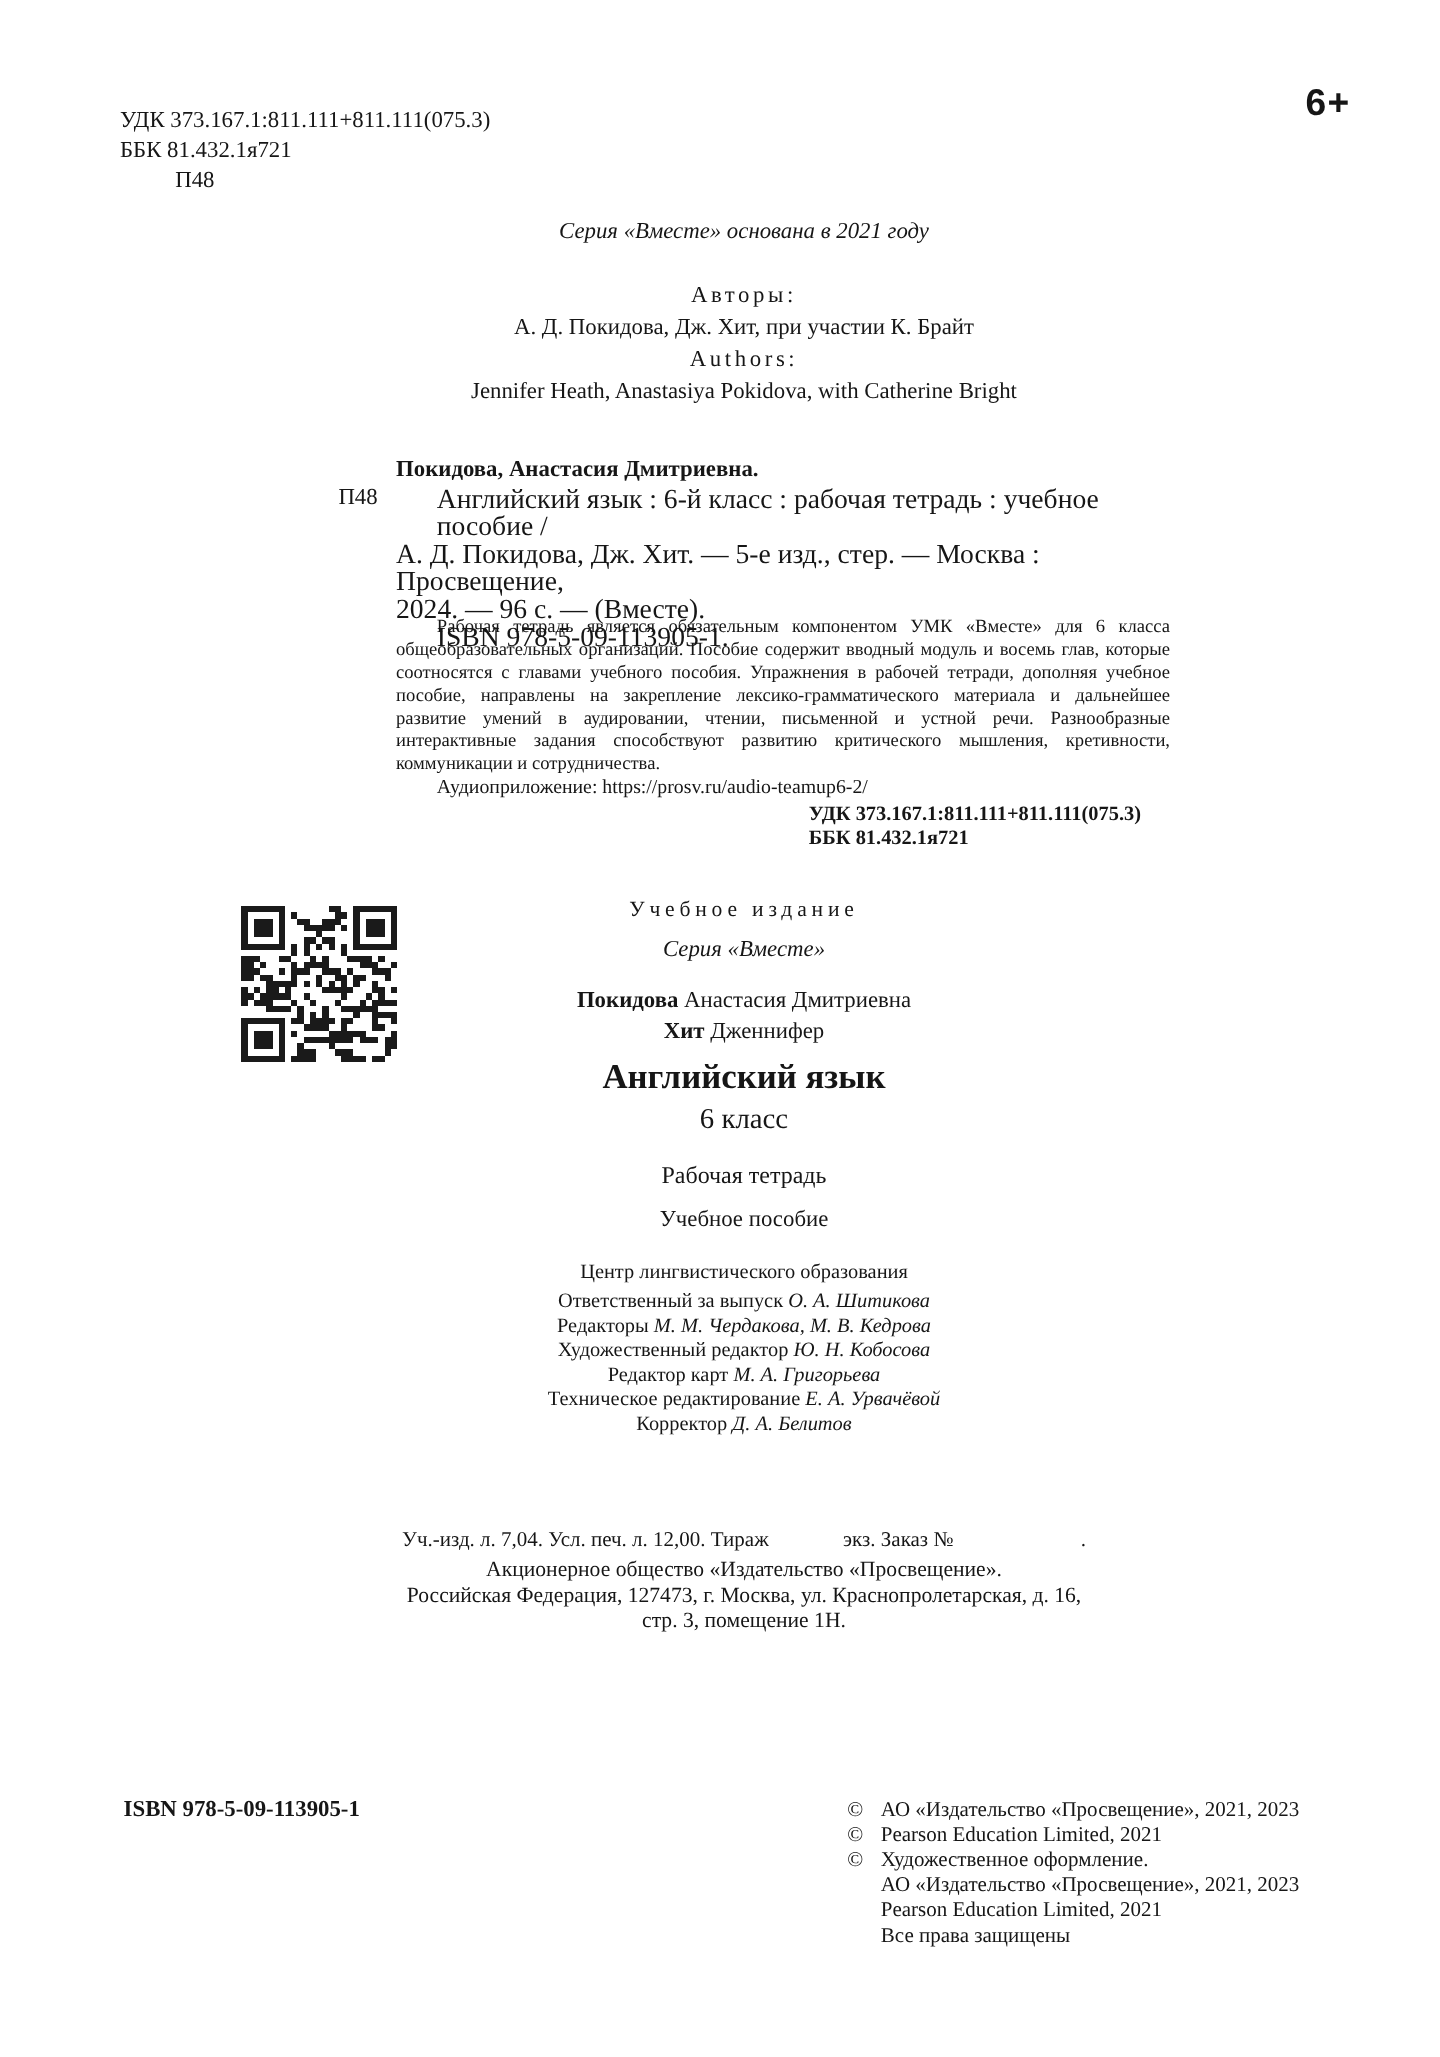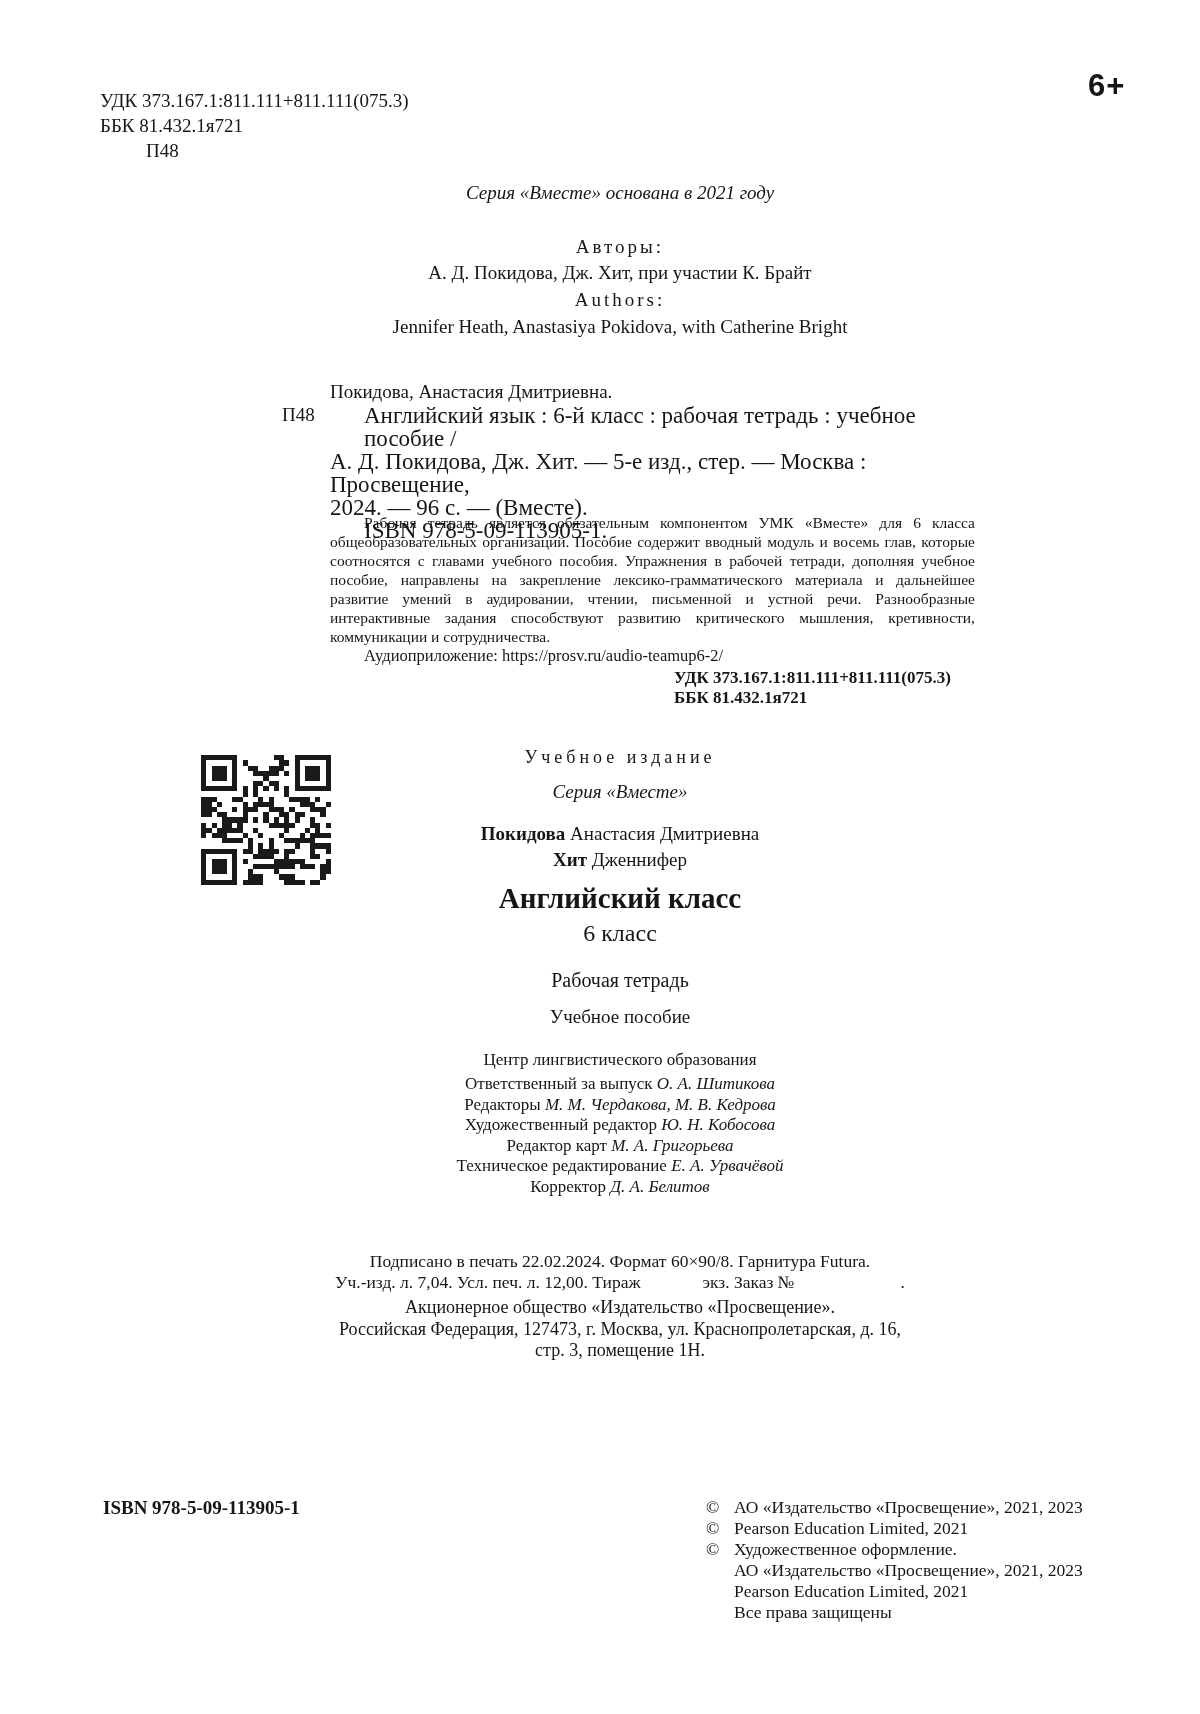--- a/index.html
+++ b/index.html
@@ -17,21 +17,21 @@
   .udk-block{left:100px;top:88px;font-size:19px;line-height:25px;}
   .udk-block .sign{padding-left:46px;}
   .age-badge{left:1088px;top:68px;font-family:"Liberation Sans","DejaVu Sans",sans-serif;font-weight:bold;font-size:31px;letter-spacing:1px;}
   
   .series-note{top:182px;font-style:italic;font-size:19px;}
   .authors-label{top:236px;font-size:19px;letter-spacing:3px;}
   .authors-ru{top:262px;font-size:19px;}
   .authors-en-label{top:289px;font-size:19px;letter-spacing:3px;}
   .authors-en{top:316px;font-size:19px;}
   
-  .card-heading{left:330px;top:381px;font-size:19px;font-weight:normal;}
+  .card-heading{left:330px;top:381px;font-size:19px;font-weight:bold;}
   .card-sign{left:282px;top:404px;font-size:19px;}
   .card-lines{left:330px;top:404px;width:648px;font-size:23px;line-height:23px;}
   .card-lines .ind{padding-left:34px;}
   
   .annotation{left:330px;top:497px;width:645px;font-size:15.5px;line-height:19px;text-align:justify;text-indent:34px;}
   .audio-line{left:364px;top:646px;font-size:16.5px;}
   .codes-mid{left:674px;top:668px;font-size:17px;line-height:20px;font-weight:bold;}
   
   .qr{left:196px;top:750px;width:140px;height:140px;}
   .qr svg{display:block;width:140px;height:140px;}
@@ -405,36 +405,35 @@
         <rect x="19" y="24" width="1" height="1" fill="#1a1a1a"></rect>
         <rect x="21" y="24" width="1" height="1" fill="#1a1a1a"></rect>
         <rect x="22" y="24" width="1" height="1" fill="#1a1a1a"></rect>
       </svg>
     </div>
 
   <div class="abs cx edition-kind">Учебное издание</div>
   <div class="abs cx edition-series">Серия «Вместе»</div>
   <div class="abs cx author-line1"><b>Покидова</b> <span>Анастасия Дмитриевна</span></div>
   <div class="abs cx author-line2"><b>Хит</b> <span>Дженнифер</span></div>
-  <div class="abs cx main-title">Английский класс</div>
+  <div class="abs cx main-title">Английский язык</div>
   <div class="abs cx grade">6 класс</div>
   <div class="abs cx subtitle">Рабочая тетрадь</div>
   <div class="abs cx pub-type">Учебное пособие</div>
   <div class="abs cx center-name">Центр лингвистического образования</div>
 
   <div class="abs cx credits">
     <div class="credit"><span>Ответственный за выпуск</span> <i>О. А. Шитикова</i></div>
     <div class="credit"><span>Редакторы</span> <i>М. М. Чердакова, М. В. Кедрова</i></div>
     <div class="credit"><span>Художественный редактор</span> <i>Ю. Н. Кобосова</i></div>
     <div class="credit"><span>Редактор карт</span> <i>М. А. Григорьева</i></div>
     <div class="credit"><span>Техническое редактирование</span> <i>Е. А. Урвачёвой</i></div>
     <div class="credit"><span>Корректор</span> <i>Д. А. Белитов</i></div>
   </div>
 
-  <div class="abs cx print1">Подписано в печать 22.02.2024. Формат 60×90/8. Гарнитура Futura.</div>
   <div class="abs cx print2"><span>Уч.-изд. л. 7,04. Усл. печ. л. 12,00. Тираж</span><span class="gap1"></span><span>экз. Заказ №</span><span class="gap2"></span><span>.</span></div>
 
   <div class="abs cx publisher1">Акционерное общество «Издательство «Просвещение».</div>
   <div class="abs cx publisher2">Российская Федерация, 127473, г. Москва, ул. Краснопролетарская, д. 16,</div>
   <div class="abs cx publisher3">стр. 3, помещение 1Н.</div>
 
 
   <div class="abs isbn-bottom">ISBN 978-5-09-113905-1</div>
   <div class="abs copyrights">
     <div class="crow">

